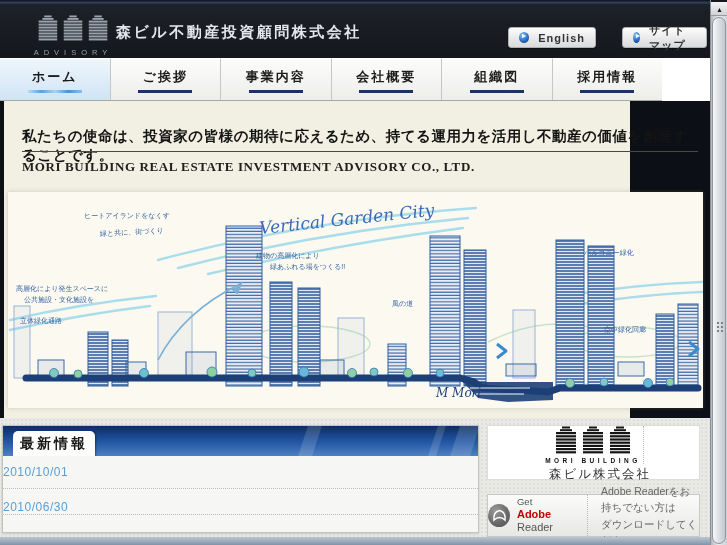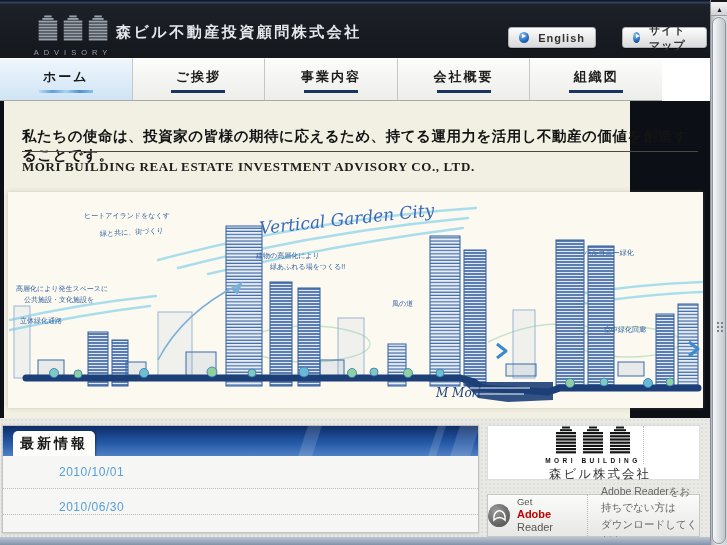--- a/index.html
+++ b/index.html
@@ -64,21 +64,21 @@
   #news-banner { position:absolute; left:0; top:0; width:100%; height:30px; overflow:hidden;
             background:linear-gradient(180deg,#0d2c66 0%,#2358a6 55%,#4f80c2 100%); }
   .banner-streak { position:absolute; top:0; height:30px; background:rgba(255,255,255,.14); transform:skewX(-18deg); }
   #news-tab { position:absolute; left:10px; top:5px; width:82px; height:25px; background:#fdfdfc;
             border-radius:5px 5px 0 0; box-shadow:1px 0 2px rgba(0,0,0,.4);
             display:flex; align-items:center; justify-content:center; }
   #news-tab span { font-size:14px; font-weight:bold; color:#1a1a1a; letter-spacing:3px; }
   #news-body { position:absolute; left:0; top:30px; width:100%; height:78px;
             background:linear-gradient(180deg,#ffffff 0%,#f4f4f1 60%,#ededip 100%); }
   .news-row { position:absolute; left:0; width:100%; height:33px; border-bottom:1px dotted #bdbdb8;
-            display:flex; align-items:center; padding-left:56px; cursor:pointer; }
+            display:flex; align-items:center; cursor:pointer; }
   .news-date { font-size:12px; color:#57a0d8; letter-spacing:.5px; }
 
   .side-card { position:absolute; left:487px; width:213px; display:flex; align-items:center; }
   #card-mori { top:7px; height:55px; background:#ffffff; border:1px solid #dddddc;flex-direction:column; }
   #card-adobe { top:76px; height:43px; border:1px solid #c7c7c4;
             background:linear-gradient(180deg,#fbfbfa 0%,#e7e7e4 100%); }
   .card-left { width:100px; height:100%; display:flex; flex-direction:column; align-items:center;
             justify-content:center; border-right:1px dotted #bbbbb6; }
   .card-right { flex:1; padding-left:13px; }
   .mori-caption { margin-top:3px; font-size:6.5px; letter-spacing:3.5px; color:#111; font-weight:bold; }
@@ -175,20 +175,24 @@
         <div class="t-under"></div>
     </div>
     <div class="tab">
       <div class="t-label">会社概要</div>
         <div class="t-under"></div>
     </div>
     <div class="tab">
       <div class="t-label">組織図</div>
         <div class="t-under"></div>
     </div>
+    <div class="tab">
+      <div class="t-label">採用情報</div>
+        <div class="t-under"></div>
+    </div>
   </div>
 
   <div id="cream-wrap">
     <div id="cream">
       <div class="mission">私たちの使命は、投資家の皆様の期待に応えるため、持てる運用力を活用し不動産の価値を創造することです。</div>
       <div class="mission-rule"></div>
       <div class="company-en">MORI BUILDING REAL ESTATE INVESTMENT ADVISORY CO., LTD.</div>
 
       <div id="sketch">
         <svg width="695" height="216" viewBox="0 0 695 216">

